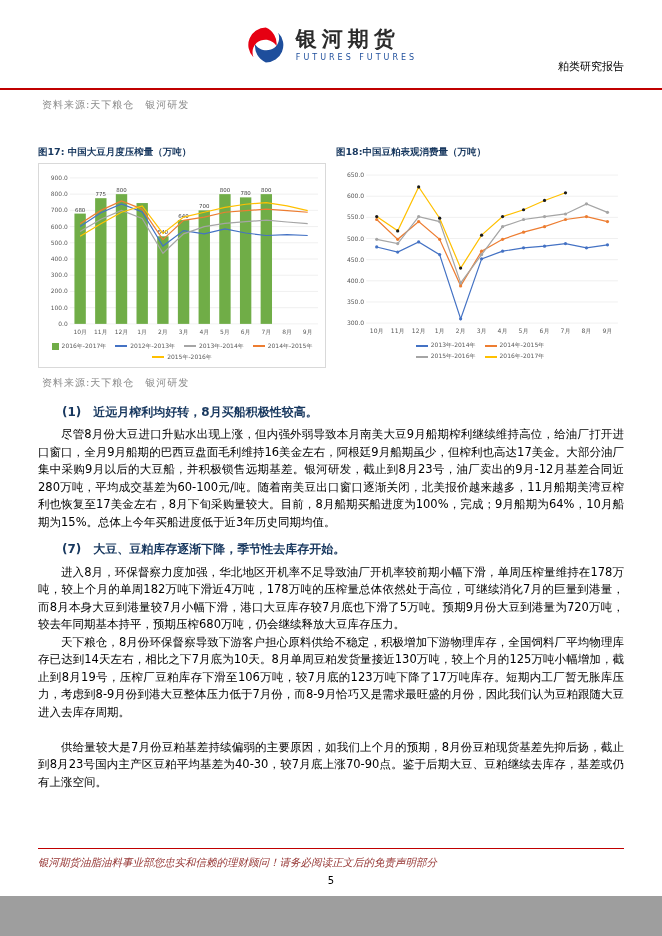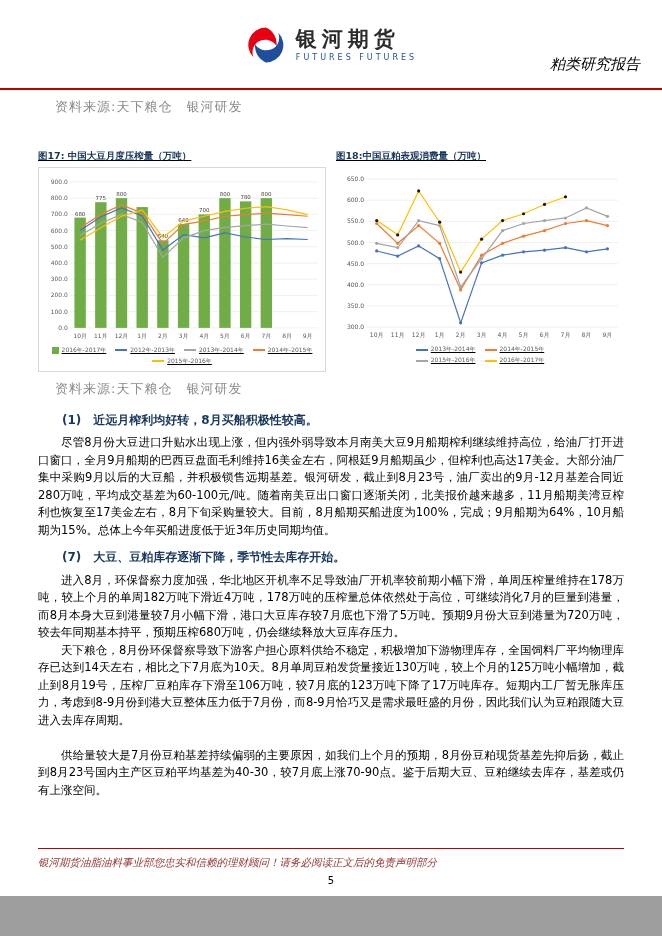--- a/index.html
+++ b/index.html
@@ -4,25 +4,25 @@
 <style>
   html,body{margin:0;padding:0;background:#9e9e9e;}
   .page{width:662px;height:896px;margin:0 auto;background:#ffffff;position:relative;overflow:hidden;
         font-family:"DejaVu Sans","Liberation Sans",sans-serif;}
   
   .hdr{height:88px;border-bottom:2px solid #C00000;position:relative;}
   .logo{position:absolute;left:50%;top:24px;transform:translateX(-50%);display:flex;align-items:center;gap:9px;}
   .logo-mark{width:42px;height:42px;}
   .logo-cn{font-size:21px;font-weight:bold;color:#2b2b2b;letter-spacing:5px;line-height:1.1;}
   .logo-en{font-size:8px;color:#1E4E9C;letter-spacing:3px;margin-top:2px;}
-  .report-type{position:absolute;right:22px;bottom:14px;font-size:15px;color:#000;font-style:italic;}
-  
-  .src{margin:8px 55px 0;font-size:13px;color:#8a8a8a;letter-spacing:1px;}
-  
-  .charts{display:flex;gap:10px;margin:34px 38px 0;text-decoration:underline;}
+  .report-type{position:absolute;right:38px;bottom:14px;font-size:11px;color:#000;}
+  
+  .src{margin:8px 42px 0;font-size:10px;color:#8a8a8a;letter-spacing:1px;}
+  
+  .charts{display:flex;gap:10px;margin:34px 38px 0;}
   .chart{flex:1;margin:0;min-width:0;}
   .chart-title{font-size:9.5px;font-weight:bold;color:#17375E;margin:0 0 4px;}
   .chart-box{position:relative;background:#fff;}
   .chart-box.bordered{border:1px solid #D9D9D9;padding:2px 1px 1px;}
   .legend{display:flex;flex-wrap:wrap;justify-content:center;column-gap:9px;row-gap:2px;
           font-size:6px;color:#595959;margin:1px auto 4px;}
   .legend.mid{max-width:262px;}
   .legend.narrow{max-width:185px;}
   .lg-item{display:flex;align-items:center;gap:3px;white-space:nowrap;}
   .sw-bar{width:7px;height:7px;display:inline-block;}

